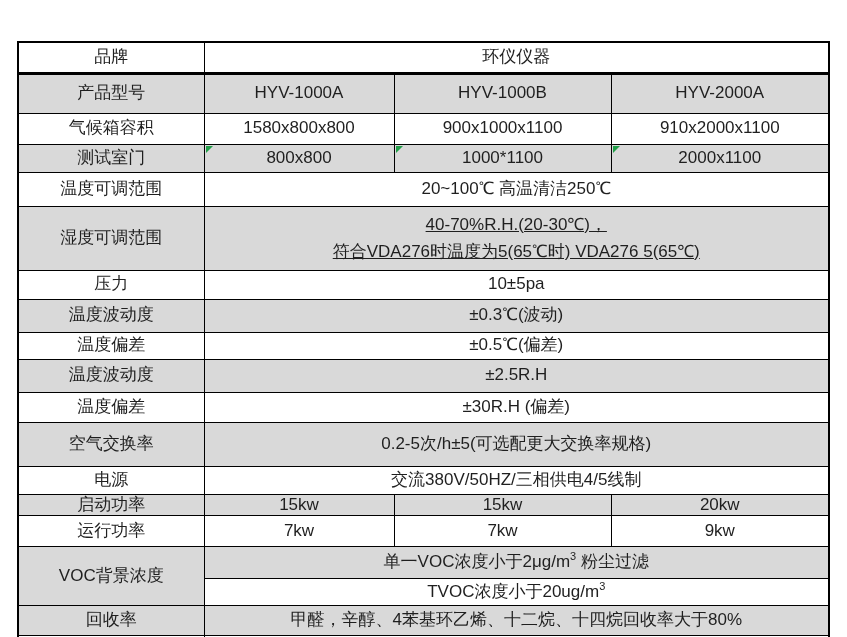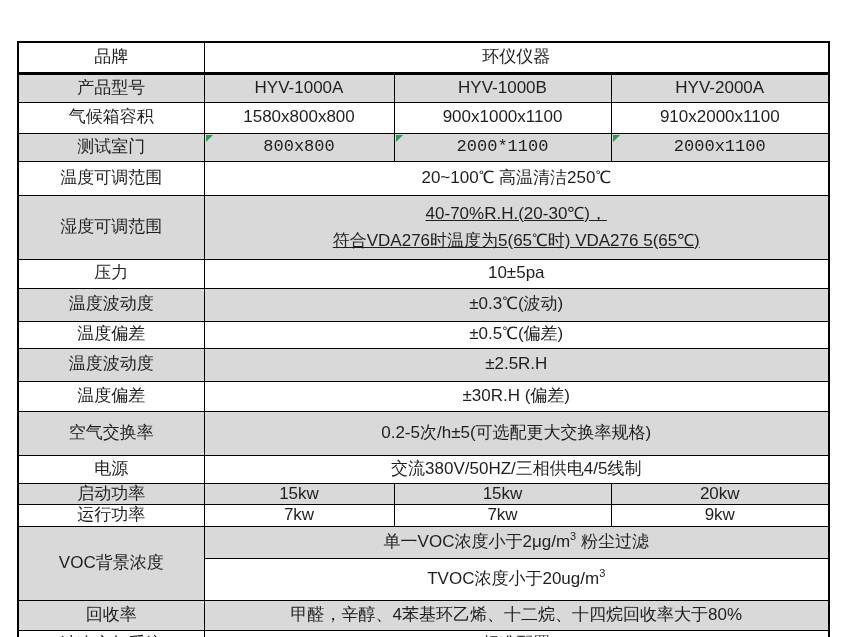--- a/index.html
+++ b/index.html
@@ -20,21 +20,21 @@
   td {
     border:1px solid #000;
     text-align:center; vertical-align:middle;
     font-size:17px; line-height:1.2;
     padding:0 4px;
     overflow:hidden;
   }
   tr.g td { background:#d9d9d9; }
   td.w { background:#ffffff; }
   tr.hdr td { border-bottom:3px solid #000; }
-  td.flag { position:relative;font-family:Liberation Mono, monospace; }
+  td.flag { position:relative; }
 
   .tri {
     position:absolute; left:1px; top:1px;
     width:0; height:0;
     border-top:7px solid #21A049;
     border-right:7px solid transparent;
   }
   .two-line div { line-height:1.6;text-decoration:underline; }
   sup { font-size:11px; line-height:0; }
 
@@ -59,21 +59,21 @@
         <col style="width:217px">
         <col style="width:218px">
     </colgroup>
     <tbody>
 
       <tr class="hdr" style="height:31px">
         <td class="w">品牌</td>
         <td class="w" colspan="3">环仪仪器</td>
       </tr>
 
-      <tr class="g" style="height:29px">
+      <tr class="g" style="height:40px">
         <td>产品型号</td>
         <td>HYV-1000A</td>
         <td>HYV-1000B</td>
         <td>HYV-2000A</td>
       </tr>
 
       <tr style="height:31px">
         <td>气候箱容积</td>
         <td>1580x800x800</td>
         <td>900x1000x1100</td>
@@ -81,21 +81,21 @@
       </tr>
 
       <tr class="g" style="height:28px">
         <td>测试室门</td>
         <td class="flag">
           <span class="tri"></span>
           <span>800x800</span>
         </td>
         <td class="flag">
           <span class="tri"></span>
-          <span>2000*1100</span>
+          <span>1000*1100</span>
         </td>
         <td class="flag">
           <span class="tri"></span>
           <span>2000x1100</span>
         </td>
       </tr>
 
       <tr style="height:34px">
         <td>温度可调范围</td>
         <td colspan="3">20~100℃ 高温清洁250℃</td>
@@ -144,34 +144,34 @@
         <td colspan="3">交流380V/50HZ/三相供电4/5线制</td>
       </tr>
 
       <tr class="g" style="height:18px">
         <td>启动功率</td>
         <td>15kw</td>
         <td>15kw</td>
         <td>20kw</td>
       </tr>
 
-      <tr style="height:22px">
+      <tr style="height:31px">
         <td>运行功率</td>
         <td>7kw</td>
         <td>7kw</td>
         <td>9kw</td>
       </tr>
 
       <tr class="g" style="height:32px">
         <td rowspan="2">VOC背景浓度</td>
         <td colspan="3">
           <span>单一VOC浓度小于2μg/m</span><sup>3</sup><span> 粉尘过滤</span>
         </td>
       </tr>
-      <tr style="height:42px">
+      <tr style="height:27px">
         <td colspan="3" class="w">
           <span>TVOC浓度小于20ug/m</span><sup>3</sup>
         </td>
       </tr>
 
       <tr class="g" style="height:30px">
         <td>回收率</td>
         <td colspan="3">甲醛，辛醇、4苯基环乙烯、十二烷、十四烷回收率大于80%</td>
       </tr>
 

